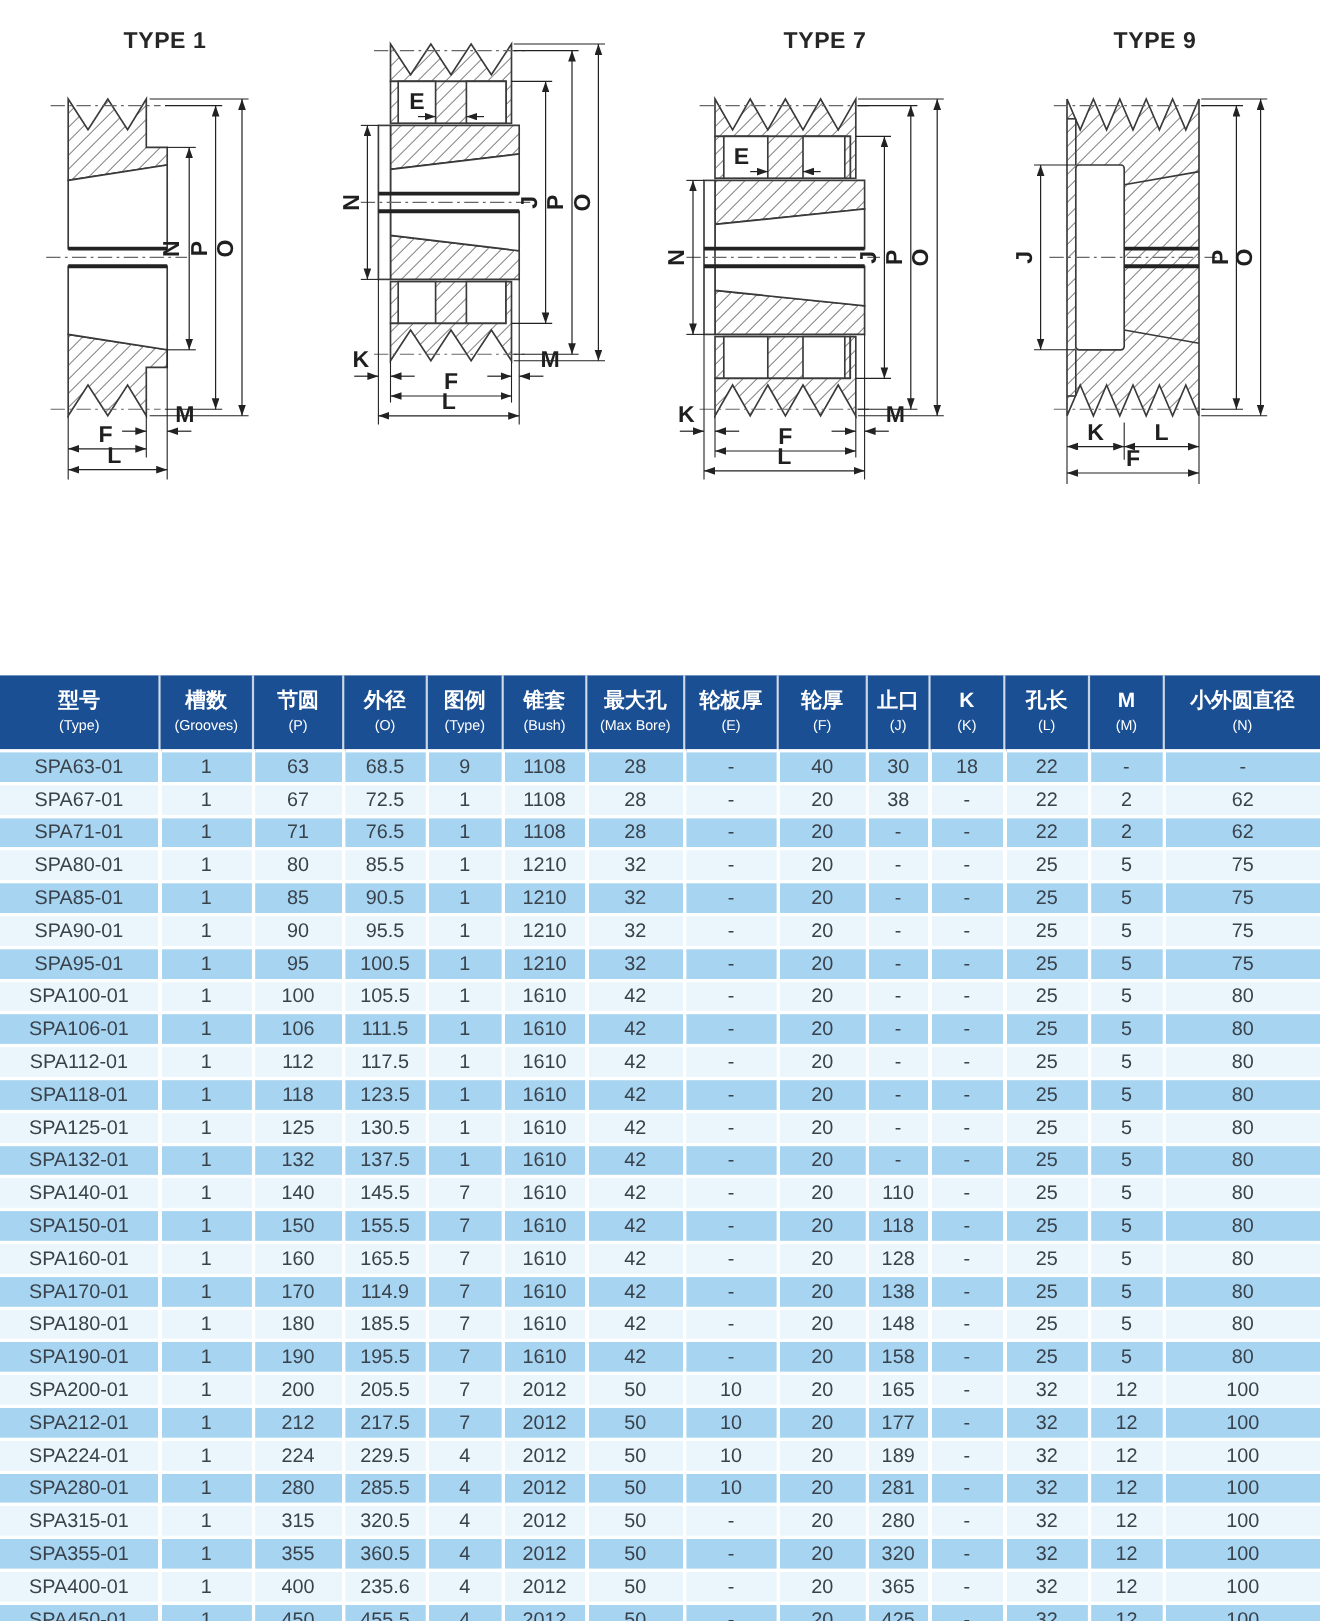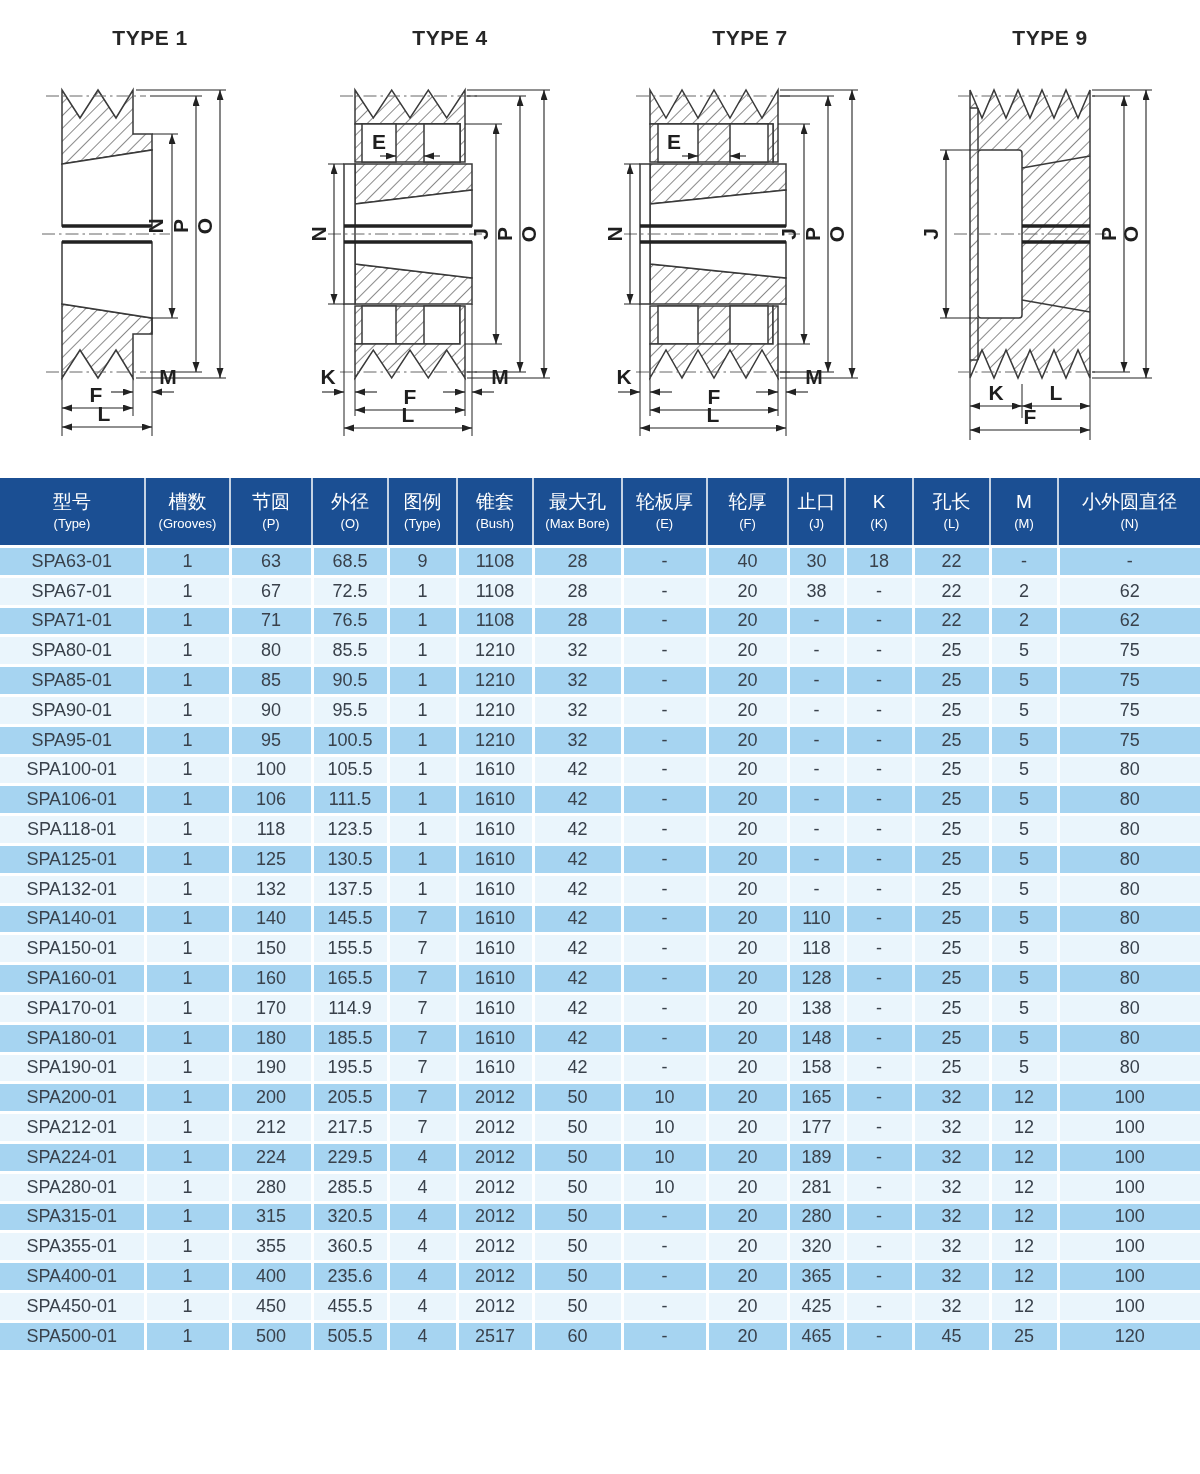--- a/index.html
+++ b/index.html
@@ -1,41 +1,41 @@
 <!DOCTYPE html>
 <html><head>
 <meta charset="utf-8">
 <style>
   html,body{margin:0;padding:0;background:#ffffff;}
   body{width:1200px;font-family:"Liberation Sans",sans-serif;}
   .page{width:1200px;height:1474px;background:#fff;overflow:hidden;}
 
   
-  .diagrams{display:flex;height:478px;border-radius:17px;}
+  .diagrams{display:flex;height:614px;border-radius:17px;}
   figure.diagram{margin:0;width:300px;}
   .dtitle{margin:26px 0 0 0;text-align:center;font-weight:bold;font-size:21px;
           letter-spacing:.5px;color:#262626;}
   svg{display:block;}
   .o   {fill:url(#hatch);stroke:#3a3a3a;stroke-width:1.5;}
   .w   {fill:#ffffff;stroke:#3a3a3a;stroke-width:1.5;}
   .ln  {stroke:#3a3a3a;stroke-width:1.5;fill:none;}
   .bore{stroke:#222222;stroke-width:3.5;fill:none;}
   .cl  {stroke:#666666;stroke-width:1;stroke-dasharray:13 4 2.5 4;fill:none;}
   .ext {stroke:#222222;stroke-width:1;fill:none;}
   .dim,.dime{stroke:#222222;stroke-width:1.1;fill:none;}
   .dlab{font-family:"Liberation Sans",sans-serif;font-size:21px;font-weight:bold;
         fill:#1f1f1f;text-anchor:middle;}
 
   
   table.spec{width:1200px;border-collapse:collapse;table-layout:fixed;}
   thead th{background:#1b4f93;color:#fff;height:67px;vertical-align:middle;
            border-right:2px solid rgba(255,255,255,.75);border-bottom:3px solid #fff;
            padding:0 2px;}
   thead th:last-child{border-right:none;}
-  th .zh{font-size:19px;font-weight:normal;line-height:1.2;text-align:center;}
+  th .zh{font-size:19px;font-weight:bold;line-height:1.2;text-align:center;}
   th .en{font-size:13px;font-weight:normal;line-height:1.2;margin-top:2px;}
   tbody td{height:26.8px;text-align:center;font-size:18px;color:#39414b;
            border-right:3px solid #fff;border-bottom:3px solid #fff;padding:0;
            white-space:nowrap;overflow:hidden;}
   tbody td:last-child{border-right:none;}
   tbody tr:nth-child(odd) {background:#a6d4f1;}
   tbody tr:nth-child(even){background:#eaf5fc;}
 </style>
 </head>
 <body>
@@ -94,21 +94,20 @@
           <text class="dlab" x="168" y="334">M</text>
           <line class="dim" x1="62" y1="358" x2="133" y2="358" marker-start="url(#as)" marker-end="url(#ae)"></line>
           <text class="dlab" x="96" y="352">F</text>
           <line class="dim" x1="62" y1="377" x2="152" y2="377" marker-start="url(#as)" marker-end="url(#ae)"></line>
           <text class="dlab" x="104" y="371">L</text>
         </g>
       </svg>
     </figure>
 
     <figure class="diagram">
-      <div class="dtitle">TYPE 4</div>
       <svg viewBox="0 0 300 400" width="300" height="400">
         <g>
           <path class="o" d="M55,40 L73.3,68 L91.7,40 L110,68 L128.3,40 L146.7,68 L165,40 L165,112 L160,112 L160,74 L55,74 Z"></path>
           <rect class="o" x="55" y="74" width="105" height="38"></rect>
           <rect class="w" x="62" y="74" width="34" height="38"></rect>
           <rect class="w" x="124" y="74" width="36" height="38"></rect>
           <path class="o" d="M55,114 L172,114 L172,140 L55,154 Z"></path>
           <path class="w" d="M55,154 L172,140 L172,176 L55,176 Z"></path>
           <path class="o" d="M55,254 L172,254 L172,228 L55,214 Z"></path>
           <path class="w" d="M55,214 L172,228 L172,192 L55,192 Z"></path>
@@ -484,20 +483,36 @@
           <td>42</td>
           <td>-</td>
           <td>20</td>
           <td>-</td>
           <td>-</td>
           <td>25</td>
           <td>5</td>
           <td>80</td>
         </tr>
         <tr>
+          <td>SPA112-01</td>
+          <td>1</td>
+          <td>112</td>
+          <td>117.5</td>
+          <td>1</td>
+          <td>1610</td>
+          <td>42</td>
+          <td>-</td>
+          <td>20</td>
+          <td>-</td>
+          <td>-</td>
+          <td>25</td>
+          <td>5</td>
+          <td>80</td>
+        </tr>
+        <tr>
           <td>SPA118-01</td>
           <td>1</td>
           <td>118</td>
           <td>123.5</td>
           <td>1</td>
           <td>1610</td>
           <td>42</td>
           <td>-</td>
           <td>20</td>
           <td>-</td>

